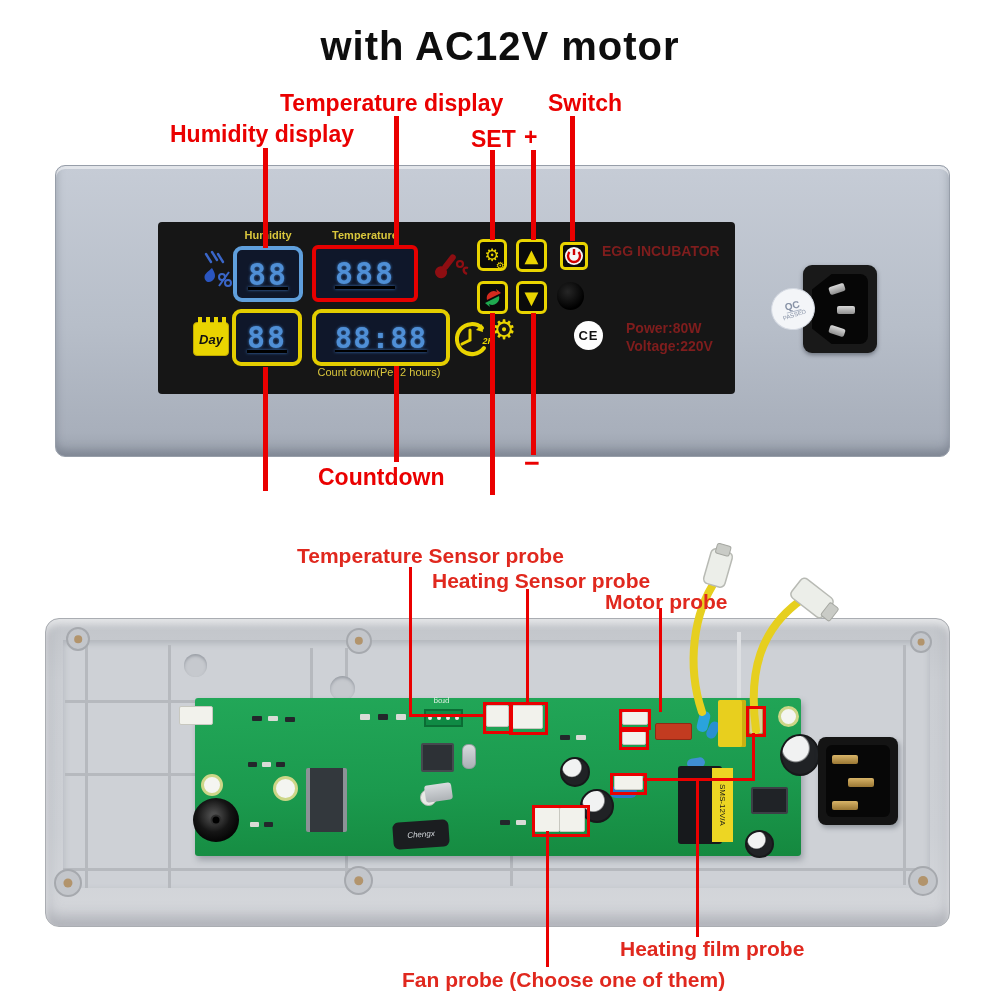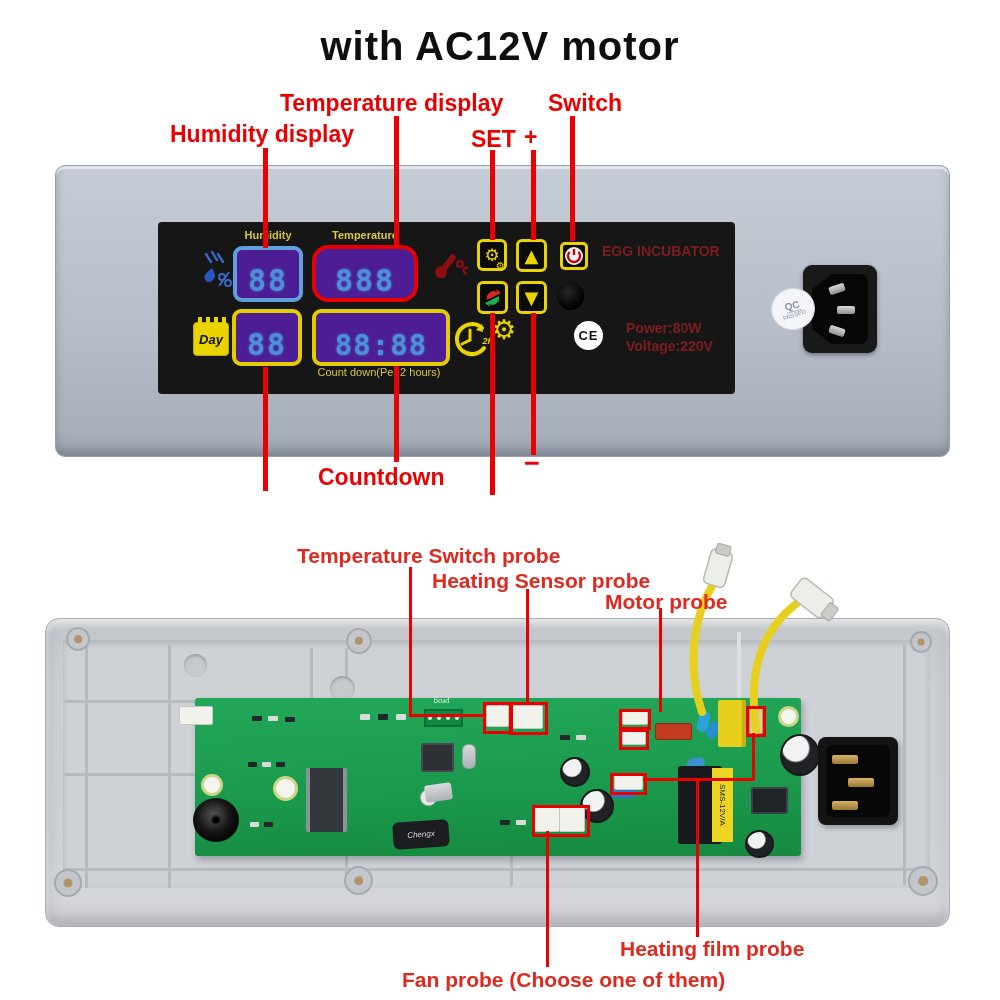--- a/index.html
+++ b/index.html
@@ -12,21 +12,21 @@
   .toplabel{position:absolute;color:#ea0000;font-weight:700;font-size:23px;white-space:nowrap;z-index:41;}
   .botlabel{position:absolute;color:#e0281e;font-weight:600;font-size:21px;white-space:nowrap;z-index:41;}
   .title{position:absolute;left:0;top:24px;width:1000px;text-align:center;color:#0e0e0e;
          font-size:40px;font-weight:700;letter-spacing:1px;z-index:5;}
   
   .panel{position:absolute;left:55px;top:165px;width:893px;height:290px;border-radius:10px;
          background:linear-gradient(#c6ccd6 0%,#b7bec9 55%,#a8afbb 92%,#99a0ac 100%);
          border:1px solid #979ea9;box-shadow:inset 0 3px 0 rgba(255,255,255,.5), inset 0 -6px 8px rgba(90,98,112,.4);z-index:2;}
   .blackpanel{position:absolute;left:158px;top:222px;width:577px;height:172px;background:#161616;border-radius:4px;z-index:3;}
   .paneltext{position:absolute;color:#d9c63c;font-size:11px;font-weight:700;text-align:center;z-index:6;}
-  .display{position:absolute;background:#4c1d95;display:flex;align-items:flex-end;justify-content:center;z-index:6;}
+  .display{position:absolute;background:#0f172a;display:flex;align-items:center;justify-content:center;z-index:6;text-decoration:underline;}
   .digits{font-family:"DejaVu Sans Mono",monospace;font-weight:700;color:#4f8fd6;
           text-shadow:0 0 3px rgba(70,140,220,.8);letter-spacing:2px;}
   .btn{position:absolute;background:#0a0a0a;border:3px solid #e9d400;border-radius:6px;
        display:flex;align-items:center;justify-content:center;z-index:6;}
   .yellow{color:#e9d400;}
   .brandtext{position:absolute;color:#7f1d1d;font-weight:700;z-index:6;white-space:nowrap;}
   .daybadge{position:absolute;left:193px;top:322px;width:34px;height:32px;background:#e9d400;border-radius:4px;
             border:1px solid #bfa900;display:flex;align-items:center;justify-content:center;z-index:6;}
   .daybadge span{font-style:italic;font-weight:700;font-size:13px;color:#111;}
   .tooth{position:absolute;width:4px;height:7px;background:#e9d400;top:-6px;}
@@ -116,21 +116,21 @@
         <circle cx="14" cy="24" r="6" fill="#8e0e12"></circle>
       </g>
       <circle cx="28" cy="14" r="3" fill="none" stroke="#8e0e12" stroke-width="2.2"></circle>
       <path d="M36 18 C31 16 30 22 35 24" fill="none" stroke="#8e0e12" stroke-width="2.4"></path>
     </svg>
   </div>
 
   <div class="display" style="left:233px;top:246px;width:62px;height:48px;border:4px solid #5f9fdc;border-radius:9px;">
     <span class="digits" style="font-size:30px;">88</span>
   </div>
-  <div class="display" style="left:312px;top:245px;width:98px;height:49px;border:4px solid #e60000;border-radius:16px;">
+  <div class="display" style="left:312px;top:245px;width:98px;height:49px;border:4px solid #e60000;border-radius:6px;">
     <span class="digits" style="font-size:30px;">888</span>
   </div>
   <div class="display" style="left:232px;top:309px;width:62px;height:49px;border:4px solid #e3cd00;border-radius:9px;">
     <span class="digits" style="font-size:30px;">88</span>
   </div>
   <div class="display" style="left:312px;top:309px;width:130px;height:49px;border:4px solid #e3cd00;border-radius:9px;">
     <span class="digits" style="font-size:29px;letter-spacing:1px;">88:88</span>
   </div>
   <div class="paneltext" style="left:308px;top:366px;width:142px;font-weight:400;">Count down(Per 2 hours)</div>
 
@@ -188,21 +188,21 @@
     <div class="inner"></div>
     <div class="pin" style="left:26px;top:20px;width:16px;height:8px;transform:rotate(-18deg);"></div>
     <div class="pin" style="left:34px;top:41px;width:18px;height:8px;"></div>
     <div class="pin" style="left:26px;top:62px;width:16px;height:8px;transform:rotate(18deg);"></div>
   </div>
   <div class="qc">
     <div class="q1">QC</div>
     <div class="q2">PASSED</div>
   </div>
 
-  <div class="botlabel" style="left:297px;top:544px;">Temperature Switch probe</div>
+  <div class="botlabel" style="left:297px;top:544px;">Temperature Sensor probe</div>
   <div class="botlabel" style="left:432px;top:569px;">Heating Sensor probe</div>
   <div class="botlabel" style="left:605px;top:590px;">Motor probe</div>
   <div class="botlabel" style="left:620px;top:937px;">Heating film probe</div>
   <div class="botlabel" style="left:402px;top:968px;">Fan probe (Choose one of them)</div>
 
   <div class="rline" style="left:409px;top:567px;width:3px;height:150px;"></div>
   <div class="rline" style="left:409px;top:714px;width:77px;height:3px;"></div>
   <div class="rline" style="left:526px;top:589px;width:3px;height:114px;"></div>
   <div class="rline" style="left:659px;top:608px;width:3px;height:104px;"></div>
   <div class="rline" style="left:752px;top:733px;width:3px;height:48px;"></div>

